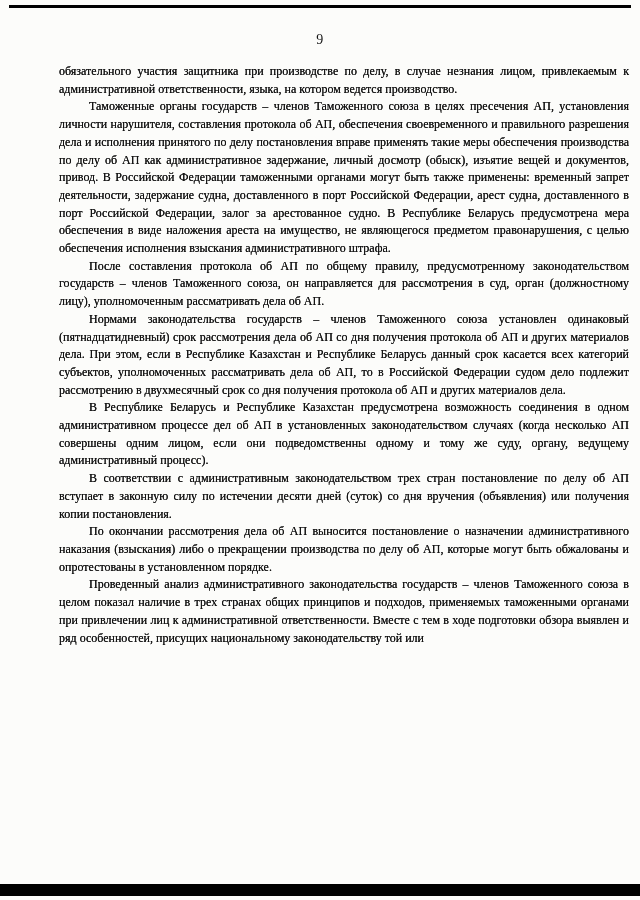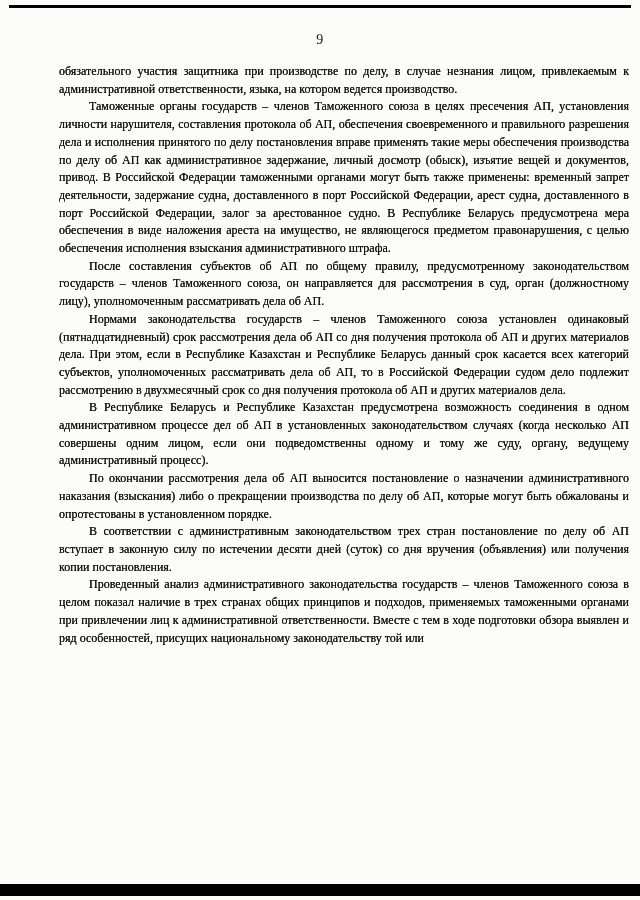--- a/index.html
+++ b/index.html
@@ -62,21 +62,21 @@
 </head>
 <body>
 
 <div class="scan-artifact top-line"></div>
 
 <div class="page-number">9</div>
 
 <div class="text-block">
   <p class="no-indent">обязательного участия защитника при производстве по делу, в случае незнания лицом, привлекаемым к административной ответственности, языка, на котором ведется производство.</p>
   <p>Таможенные органы государств – членов Таможенного союза в целях пресечения АП, установления личности нарушителя, составления протокола об АП, обеспечения своевременного и правильного разрешения дела и исполнения принятого по делу постановления вправе применять такие меры обеспечения производства по делу об АП как административное задержание, личный досмотр (обыск), изъятие вещей и документов, привод. В Российской Федерации таможенными органами могут быть также применены: временный запрет деятельности, задержание судна, доставленного в порт Российской Федерации, арест судна, доставленного в порт Российской Федерации, залог за арестованное судно. В Республике Беларусь предусмотрена мера обеспечения в виде наложения ареста на имущество, не являющегося предметом правонарушения, с целью обеспечения исполнения взыскания административного штрафа.</p>
-  <p>После составления субъектов об АП по общему правилу, предусмотренному законодательством государств – членов Таможенного союза, он направляется для рассмотрения в суд, орган (должностному лицу), уполномоченным рассматривать дела об АП.</p>
+  <p>После составления протокола об АП по общему правилу, предусмотренному законодательством государств – членов Таможенного союза, он направляется для рассмотрения в суд, орган (должностному лицу), уполномоченным рассматривать дела об АП.</p>
   <p>Нормами законодательства государств – членов Таможенного союза установлен одинаковый (пятнадцатидневный) срок рассмотрения дела об АП со дня получения протокола об АП и других материалов дела. При этом, если в Республике Казахстан и Республике Беларусь данный срок касается всех категорий субъектов, уполномоченных рассматривать дела об АП, то в Российской Федерации судом дело подлежит рассмотрению в двухмесячный срок со дня получения протокола об АП и других материалов дела.</p>
   <p>В Республике Беларусь и Республике Казахстан предусмотрена возможность соединения в одном административном процессе дел об АП в установленных законодательством случаях (когда несколько АП совершены одним лицом, если они подведомственны одному и тому же суду, органу, ведущему административный процесс).</p>
+  <p>В соответствии с административным законодательством трех стран постановление по делу об АП вступает в законную силу по истечении десяти дней (суток) со дня вручения (объявления) или получения копии постановления.</p>
   <p>По окончании рассмотрения дела об АП выносится постановление о назначении административного наказания (взыскания) либо о прекращении производства по делу об АП, которые могут быть обжалованы и опротестованы в установленном порядке.</p>
-  <p>В соответствии с административным законодательством трех стран постановление по делу об АП вступает в законную силу по истечении десяти дней (суток) со дня вручения (объявления) или получения копии постановления.</p>
   <p>Проведенный анализ административного законодательства государств – членов Таможенного союза в целом показал наличие в трех странах общих принципов и подходов, применяемых таможенными органами при привлечении лиц к административной ответственности. Вместе с тем в ходе подготовки обзора выявлен и ряд особенностей, присущих национальному законодательству той или</p>
 </div>
 
 <div class="scan-artifact bottom-bar"></div>
 
 </body></html>

